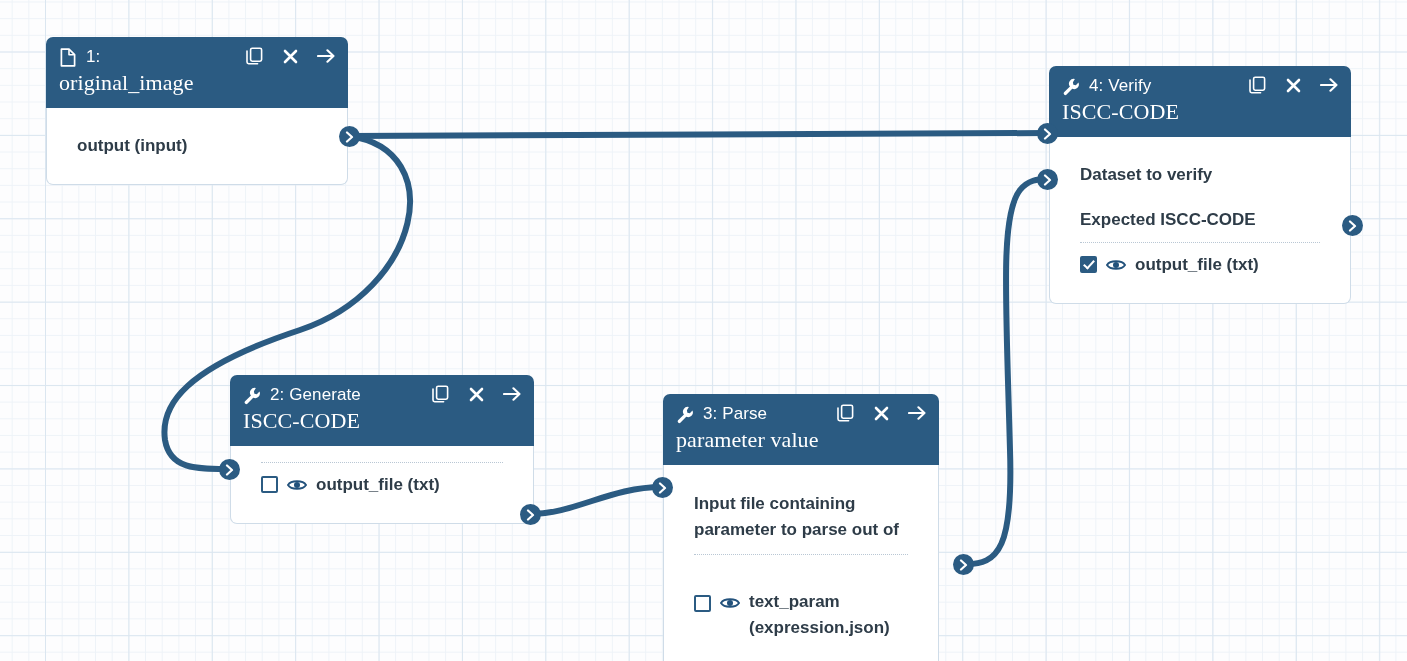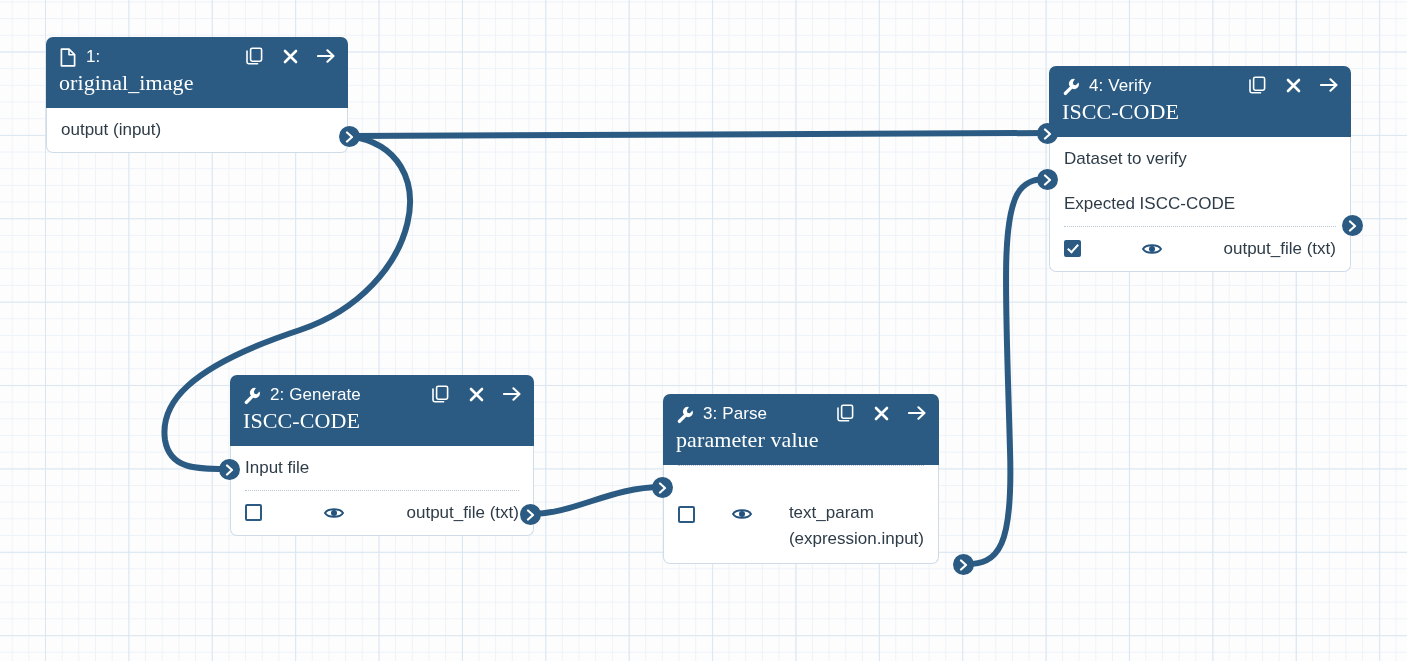--- a/index.html
+++ b/index.html
@@ -91,21 +91,22 @@
     cursor: pointer;
   }
   .hdr-icon svg { display: block; }
 
   .node-body {
     background: #ffffff;
     border: 1px solid #cfdce8;
     border-top: none;
     border-radius: 0 0 7px 7px;
     box-sizing: border-box;
-    padding: 0;
+    padding: 16px;
+    font-weight: bold;
   }
   .io-row {
     font-size: 17px;
     line-height: 23px;
     color: #2e3c48;
     padding: 10px 14px 11px 14px;
     box-sizing: border-box;
   }
   .io-row.two-line { line-height: 26px; }
 
@@ -117,21 +118,20 @@
 
   .out-row {
     display: flex;
     align-items: center;
     gap: 9px;
     font-size: 17px;
     line-height: 23px;
     color: #2e3c48;
     padding: 10px 14px 11px 14px;
     box-sizing: border-box;
-    justify-content: space-between;
   }
   .out-label-2 { line-height: 26px; }
 
   .cbox {
     width: 17px;
     height: 17px;
     flex: 0 0 17px;
     box-sizing: border-box;
     border: 2px solid #2b5b82;
     border-radius: 2px;
@@ -254,23 +254,20 @@
           </svg>
         </span>
         <span class="hdr-icon">
           <svg width="19" height="16" viewBox="0 0 19 16">
             <path d="M1 8 H17 M11 2 L17.4 8 L11 14" fill="none" stroke="#ffffff" stroke-width="2.2" stroke-linecap="round" stroke-linejoin="round"></path>
           </svg>
         </span>
       </div>
     </div>
     <div class="node-body">
-      <div class="io-row">
-        <span>Input file</span>
-      </div>
       <div class="sep"></div>
       <div class="out-row">
         <span class="cbox"></span>
         <span class="eye">
           <svg width="20" height="14" viewBox="0 0 20 14">
             <path d="M1 7 C4 2, 16 2, 19 7 C16 12, 4 12, 1 7 Z" fill="none" stroke="#23527c" stroke-width="1.9"></path>
             <circle cx="10" cy="7" r="3" fill="#23527c"></circle>
           </svg>
         </span>
         <span>output_file (txt)</span>
@@ -312,32 +309,36 @@
           </svg>
         </span>
         <span class="hdr-icon">
           <svg width="19" height="16" viewBox="0 0 19 16">
             <path d="M1 8 H17 M11 2 L17.4 8 L11 14" fill="none" stroke="#ffffff" stroke-width="2.2" stroke-linecap="round" stroke-linejoin="round"></path>
           </svg>
         </span>
       </div>
     </div>
     <div class="node-body">
+      <div class="io-row two-line">
+        <div>Input file containing</div>
+        <div>parameter to parse out of</div>
+      </div>
       <div class="sep"></div>
       <div class="out-row">
         <span class="cbox"></span>
         <span class="eye">
           <svg width="20" height="14" viewBox="0 0 20 14">
             <path d="M1 7 C4 2, 16 2, 19 7 C16 12, 4 12, 1 7 Z" fill="none" stroke="#23527c" stroke-width="1.9"></path>
             <circle cx="10" cy="7" r="3" fill="#23527c"></circle>
           </svg>
         </span>
         <span class="out-label-2">
           <span style="display:block;margin-top:24px;">text_param</span>
-          <span style="display:block;">(expression.input)</span>
+          <span style="display:block;">(expression.json)</span>
         </span>
       </div>
     </div>
   </div>
   <div class="port" style="left:652px; top:477px;">
     <svg width="11" height="12" viewBox="0 0 11 12">
         <path d="M3 1.5 L8 6 L3 10.5" fill="none" stroke="#ffffff" stroke-width="2.2" stroke-linecap="round" stroke-linejoin="round"></path>
       </svg>
   </div>
   <div class="port" style="left:953px; top:554px;">

